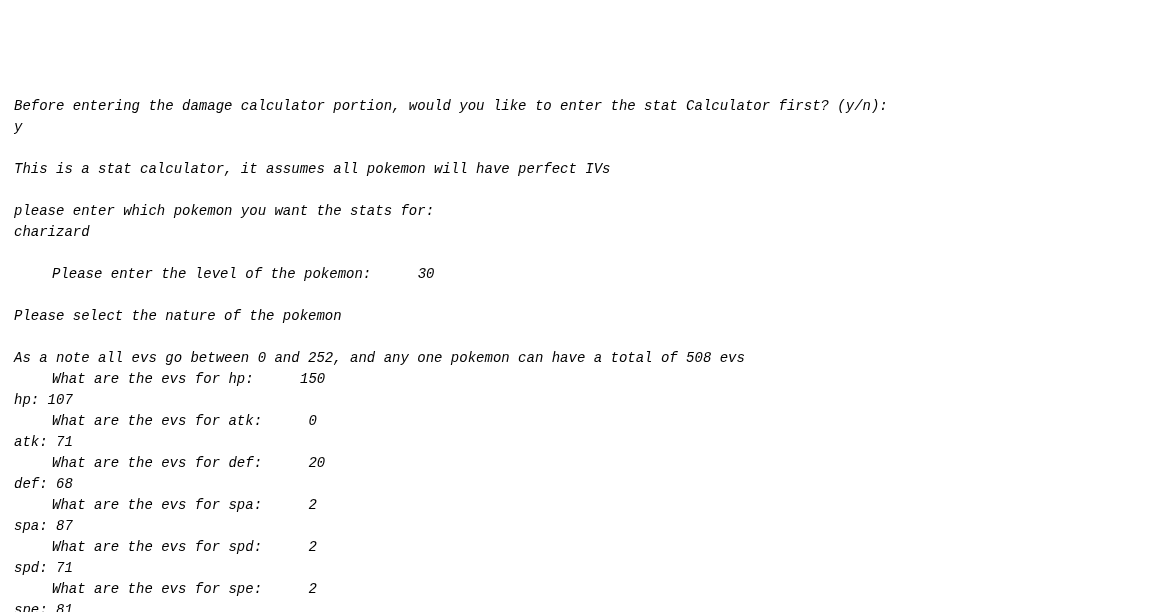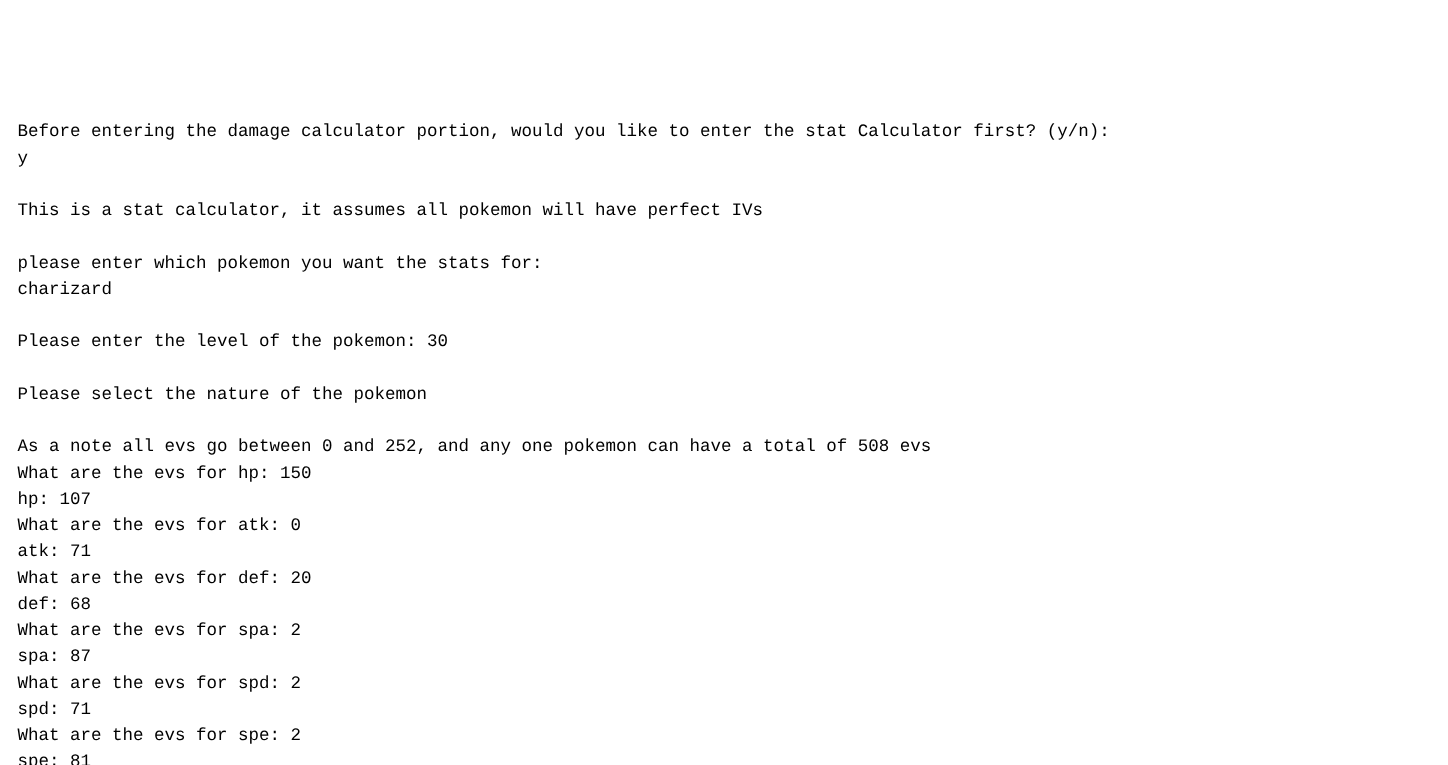--- a/index.html
+++ b/index.html
@@ -12,23 +12,25 @@
       font-family: "SF Mono", "Monaco", "Menlo", "Consolas", "Courier New", monospace;
       font-size: 14px;
       line-height: 1.5;
       color: #000000;
       padding: 12px 14px;
       white-space: pre-wrap;
     }
     .term-line {
       display: block;
       min-height: 1.5em;
+      font-style: italic;
     }
     .inline {
       display: inline;
+      margin-left: 38px;
     }
   </style>
 </head>
 <body>
 
 
 
 <div><span class="term-line">Before entering the damage calculator portion, would you like to enter the stat Calculator first? (y/n):</span><span class="term-line">y</span><span class="term-line"> </span><span class="term-line">This is a stat calculator, it assumes all pokemon will have perfect IVs</span><span class="term-line"> </span><span class="term-line">please enter which pokemon you want the stats for:</span><span class="term-line">charizard</span><span class="term-line"> </span><span class="term-line"><span class="inline">Please enter the level of the pokemon: </span><span class="inline">30</span></span><span class="term-line"> </span><span class="term-line">Please select the nature of the pokemon</span><span class="term-line"> </span><span class="term-line">As a note all evs go between 0 and 252, and any one pokemon can have a total of 508 evs</span><span class="term-line"><span class="inline">What are the evs for hp: </span><span class="inline">150</span></span><span class="term-line">hp: 107</span><span class="term-line"><span class="inline">What are the evs for atk: </span><span class="inline">0</span></span><span class="term-line">atk: 71</span><span class="term-line"><span class="inline">What are the evs for def: </span><span class="inline">20</span></span><span class="term-line">def: 68</span><span class="term-line"><span class="inline">What are the evs for spa: </span><span class="inline">2</span></span><span class="term-line">spa: 87</span><span class="term-line"><span class="inline">What are the evs for spd: </span><span class="inline">2</span></span><span class="term-line">spd: 71</span><span class="term-line"><span class="inline">What are the evs for spe: </span><span class="inline">2</span></span><span class="term-line">spe: 81</span></div>
 
 

